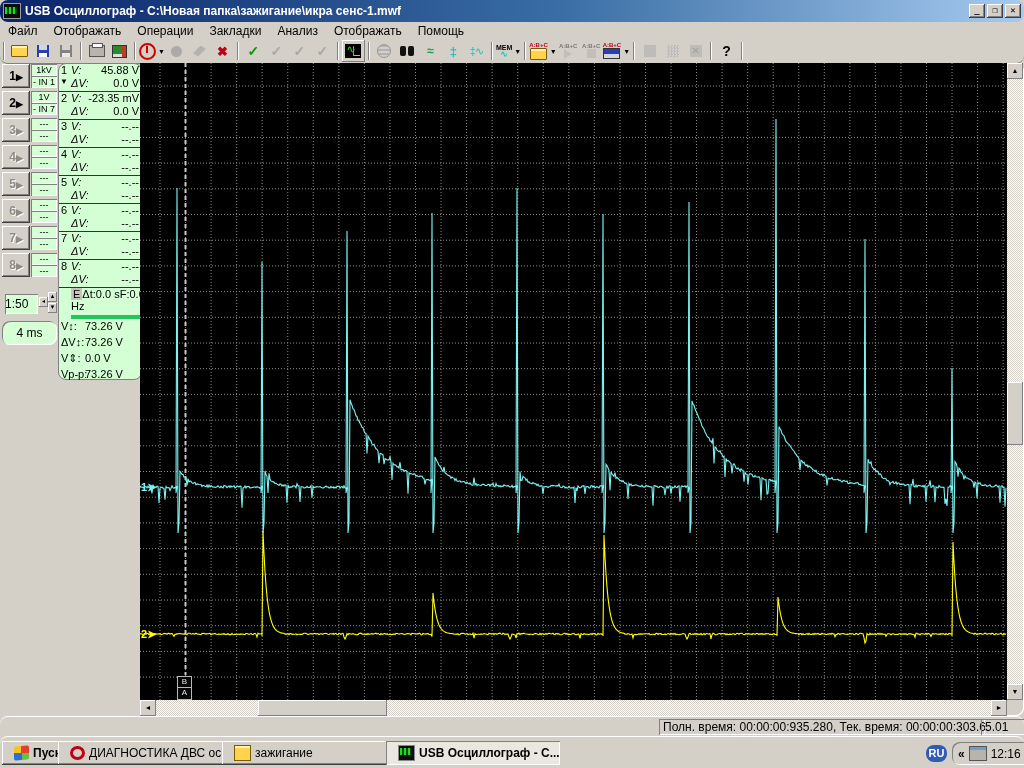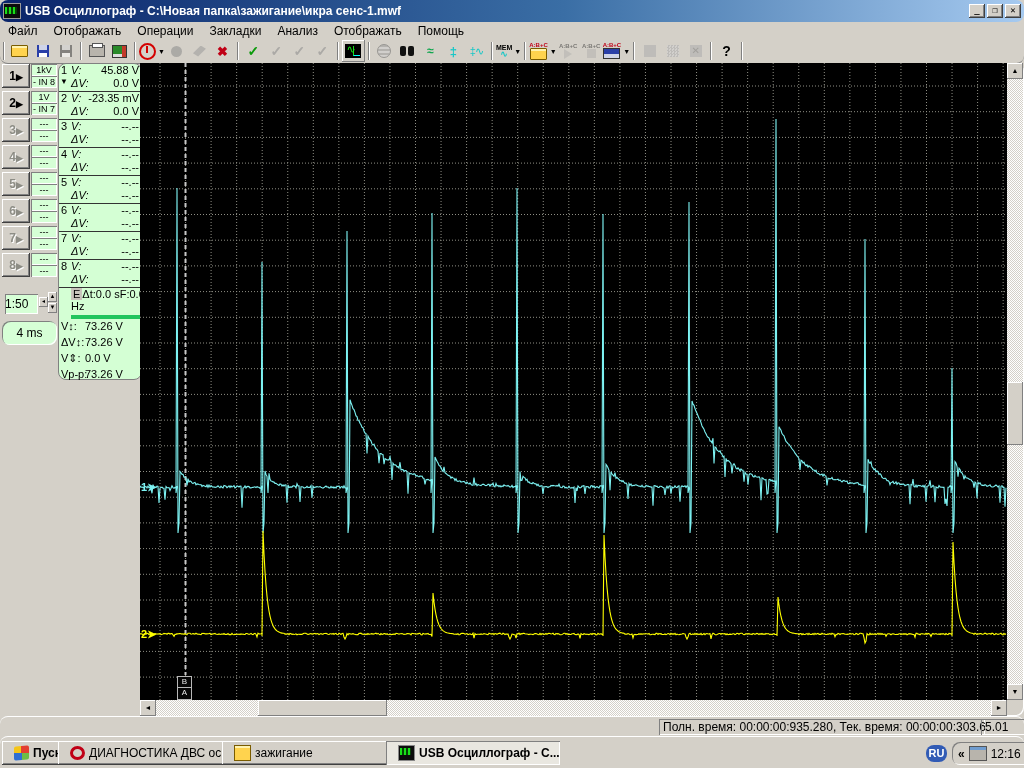--- a/index.html
+++ b/index.html
@@ -264,21 +264,21 @@
     <span class="tbtn">
       <span class="ic ic-help">?</span>
     </span>
     <span class="tsep"></span>
   </div>
 
 <div id="chcol" class="abs">
     <div class="chrow" style="top: 0px;">
       <span class="chbtn raised"><span>1</span><span class="tri">▶</span></span>
       <span class="gbox" style="top: 1px;">1kV</span>
-      <span class="gbox" style="top: 13px;">- IN 8</span>
+      <span class="gbox" style="top: 13px;">- IN 1</span>
     </div>
     <div class="chrow" style="top: 27px;">
       <span class="chbtn raised"><span>2</span><span class="tri">▶</span></span>
       <span class="gbox" style="top: 1px;">1V</span>
       <span class="gbox" style="top: 13px;">- IN 7</span>
     </div>
     <div class="chrow" style="top: 54px;">
       <span class="chbtn raised off"><span>3</span><span class="tri">▶</span></span>
       <span class="gbox" style="top: 1px;">---</span>
       <span class="gbox" style="top: 13px;">---</span>

